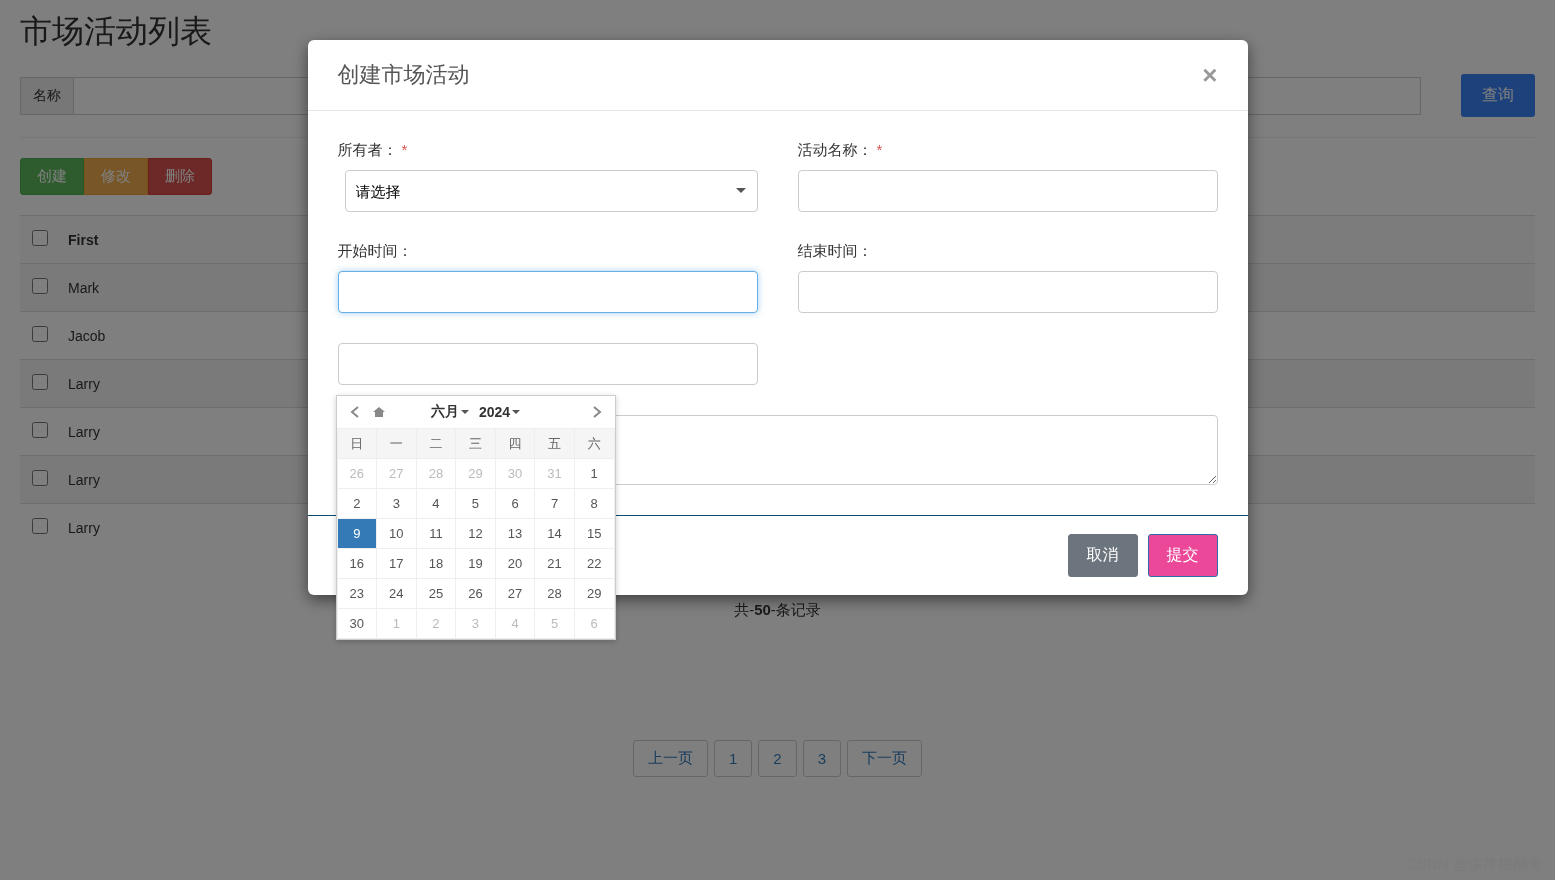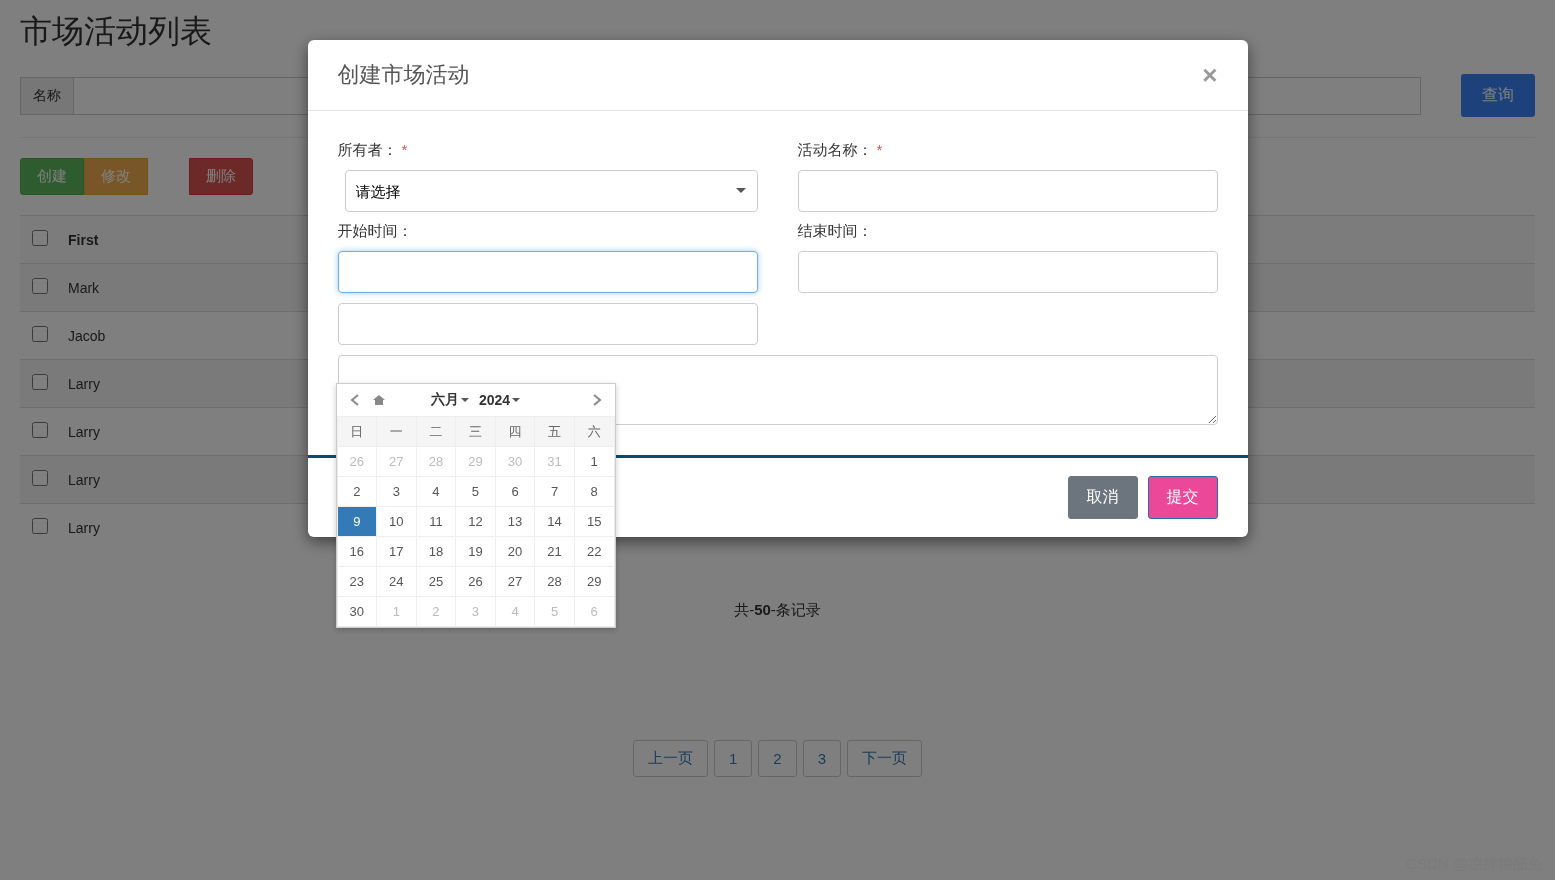--- a/index.html
+++ b/index.html
@@ -15,53 +15,53 @@
   .btn-primary { background: #ec4899; color: #fff; border-color: #2e6da4; }
   .btn-success { background: #5cb85c; color: #fff; border-color: #4cae4c; }
   .btn-warning { background: #f0ad4e; color: #fff; border-color: #eea236; }
   .btn-danger { background: #d9534f; color: #fff; border-color: #d43f3a; }
   .btn-default { background: #fff; color: #337ab7; border-color: #ccc; }
   .btn-secondary { background: #6c757d; color: #fff; border-color: #6c757d; }
   .btn-query { background:#3b82f6; color:#fff; padding:10px 20px; font-size:16px; }
   .btn-row { display: flex; gap: 0; margin-bottom: 20px; }
   .btn-row .btn { border-radius: 0; }
   .btn-row .btn:first-child { border-radius: 3px 0 0 3px; }
-  .btn-row .btn:last-child { border-radius: 0 3px 3px 0; margin-left: 41px; }
+  .btn-row .btn:last-child { border-radius: 0 3px 3px 0; }
   table.data { width: 100%; border-collapse: collapse; }
   table.data th, table.data td { padding: 14px 8px; text-align: left; border-top: 1px solid #ddd; }
   table.data th { background: #f9f9f9; font-weight: 700; }
   table.data tbody tr:nth-child(odd) { background: #f5f5f5; }
   table.data tbody tr:nth-child(even) { background: #fff; }
   .checkbox-cell { width: 40px; padding-left: 12px !important; }
   input[type="checkbox"] { width: 16px; height: 16px; }
   .footer { display: flex; align-items: center; margin-top: 50px; gap: 120px; flex-direction: column; }
   .record-count { font-size: 15px; }
   .pager { display: flex; gap: 6px; }
   .pager .btn { padding: 8px 14px; }
   
   .overlay { position: fixed; inset: 0; background: rgba(0,0,0,.5); z-index: 100; }
   .modal { position: fixed; left: 50%; top: 40px; transform: translateX(-50%); width: 940px; background: #fff; border-radius: 6px; box-shadow: 0 5px 15px rgba(0,0,0,.5); z-index: 110; }
   .modal-header { padding: 20px 30px; border-bottom: 1px solid #e5e5e5; display: flex; justify-content: space-between; align-items: center; }
   .modal-header h3 { font-size: 22px; font-weight: 400; color: #555; }
   .modal-close { font-size: 26px; color: #999; cursor: pointer; font-weight: 700; line-height: 1; }
   .modal-body { padding: 30px; }
-  .form-row { display: flex; gap: 40px; margin-bottom: 10px; }
+  .form-row { display: flex; gap: 40px; margin-bottom: 30px; }
   .form-col { flex: 1; display: flex; flex-direction: column; }
   .form-label { font-size: 15px; color: #333; margin-bottom: 10px; }
   .form-label .required { color: #d9534f; margin-left: 4px; }
   .form-col .form-control, .form-col select, .form-col textarea { width: 100%; height: 42px; border: 1px solid #ccc; border-radius: 4px; padding: 6px 10px; font-size: 15px; }
   .form-col select { appearance: none; background: #fff; padding-right: 30px; }
   .select-wrap { position: relative; padding-left: 7px; }
   .select-wrap::after { content: ""; position: absolute; right: 12px; top: 50%; transform: translateY(-30%); border: 5px solid transparent; border-top-color: #555; pointer-events:none; }
   .form-col textarea { height: 70px; resize: both; }
   .input-focused { border-color: #66afe9 !important; outline: 0; box-shadow: 0 0 6px rgba(102,175,233,.6); }
-  .modal-footer { padding: 18px 30px; display: flex; justify-content: flex-end; gap: 10px; border-top: 3px solid #0c4a6e; }
+  .modal-footer { padding: 18px 30px; display: flex; justify-content: flex-end; gap: 10px; border-top: 1px solid #0c4a6e; }
   .modal-footer .btn { padding: 10px 18px; font-size: 16px; }
   
-  .datepicker { position: absolute; left: 28px; top: 272px; width: 280px; background: #fff; border: 1px solid #ccc; box-shadow: 0 2px 6px rgba(0,0,0,.2); z-index: 200; font-size: 14px; }
+  .datepicker { position: absolute; left: 28px; top: 284px; width: 280px; background: #fff; border: 1px solid #ccc; box-shadow: 0 2px 6px rgba(0,0,0,.2); z-index: 200; font-size: 14px; }
   .dp-head { display: flex; align-items: center; justify-content: space-between; padding: 6px 8px; }
   .dp-nav { display: flex; gap: 4px; width:48px; }
   .dp-arrow, .dp-home { width: 20px; height: 20px; display: flex; align-items: center; justify-content: center; color: #888; cursor: pointer; }
   .dp-title { display: flex; gap: 10px; font-weight: 700; color: #333; }
   .dp-title span { display:flex; align-items:center; gap:2px; }
   .caret { display:inline-block; border:4px solid transparent; border-top-color:#555; transform: translateY(2px); }
   table.dp-cal { width: 100%; border-collapse: collapse; }
   table.dp-cal th, table.dp-cal td { width: 14.28%; height: 30px; text-align: center; border: 1px solid #eee; font-size: 13px; }
   table.dp-cal th { background: #f5f5f5; color: #666; font-weight: 400; }
   table.dp-cal td { color: #555; cursor: pointer; }

